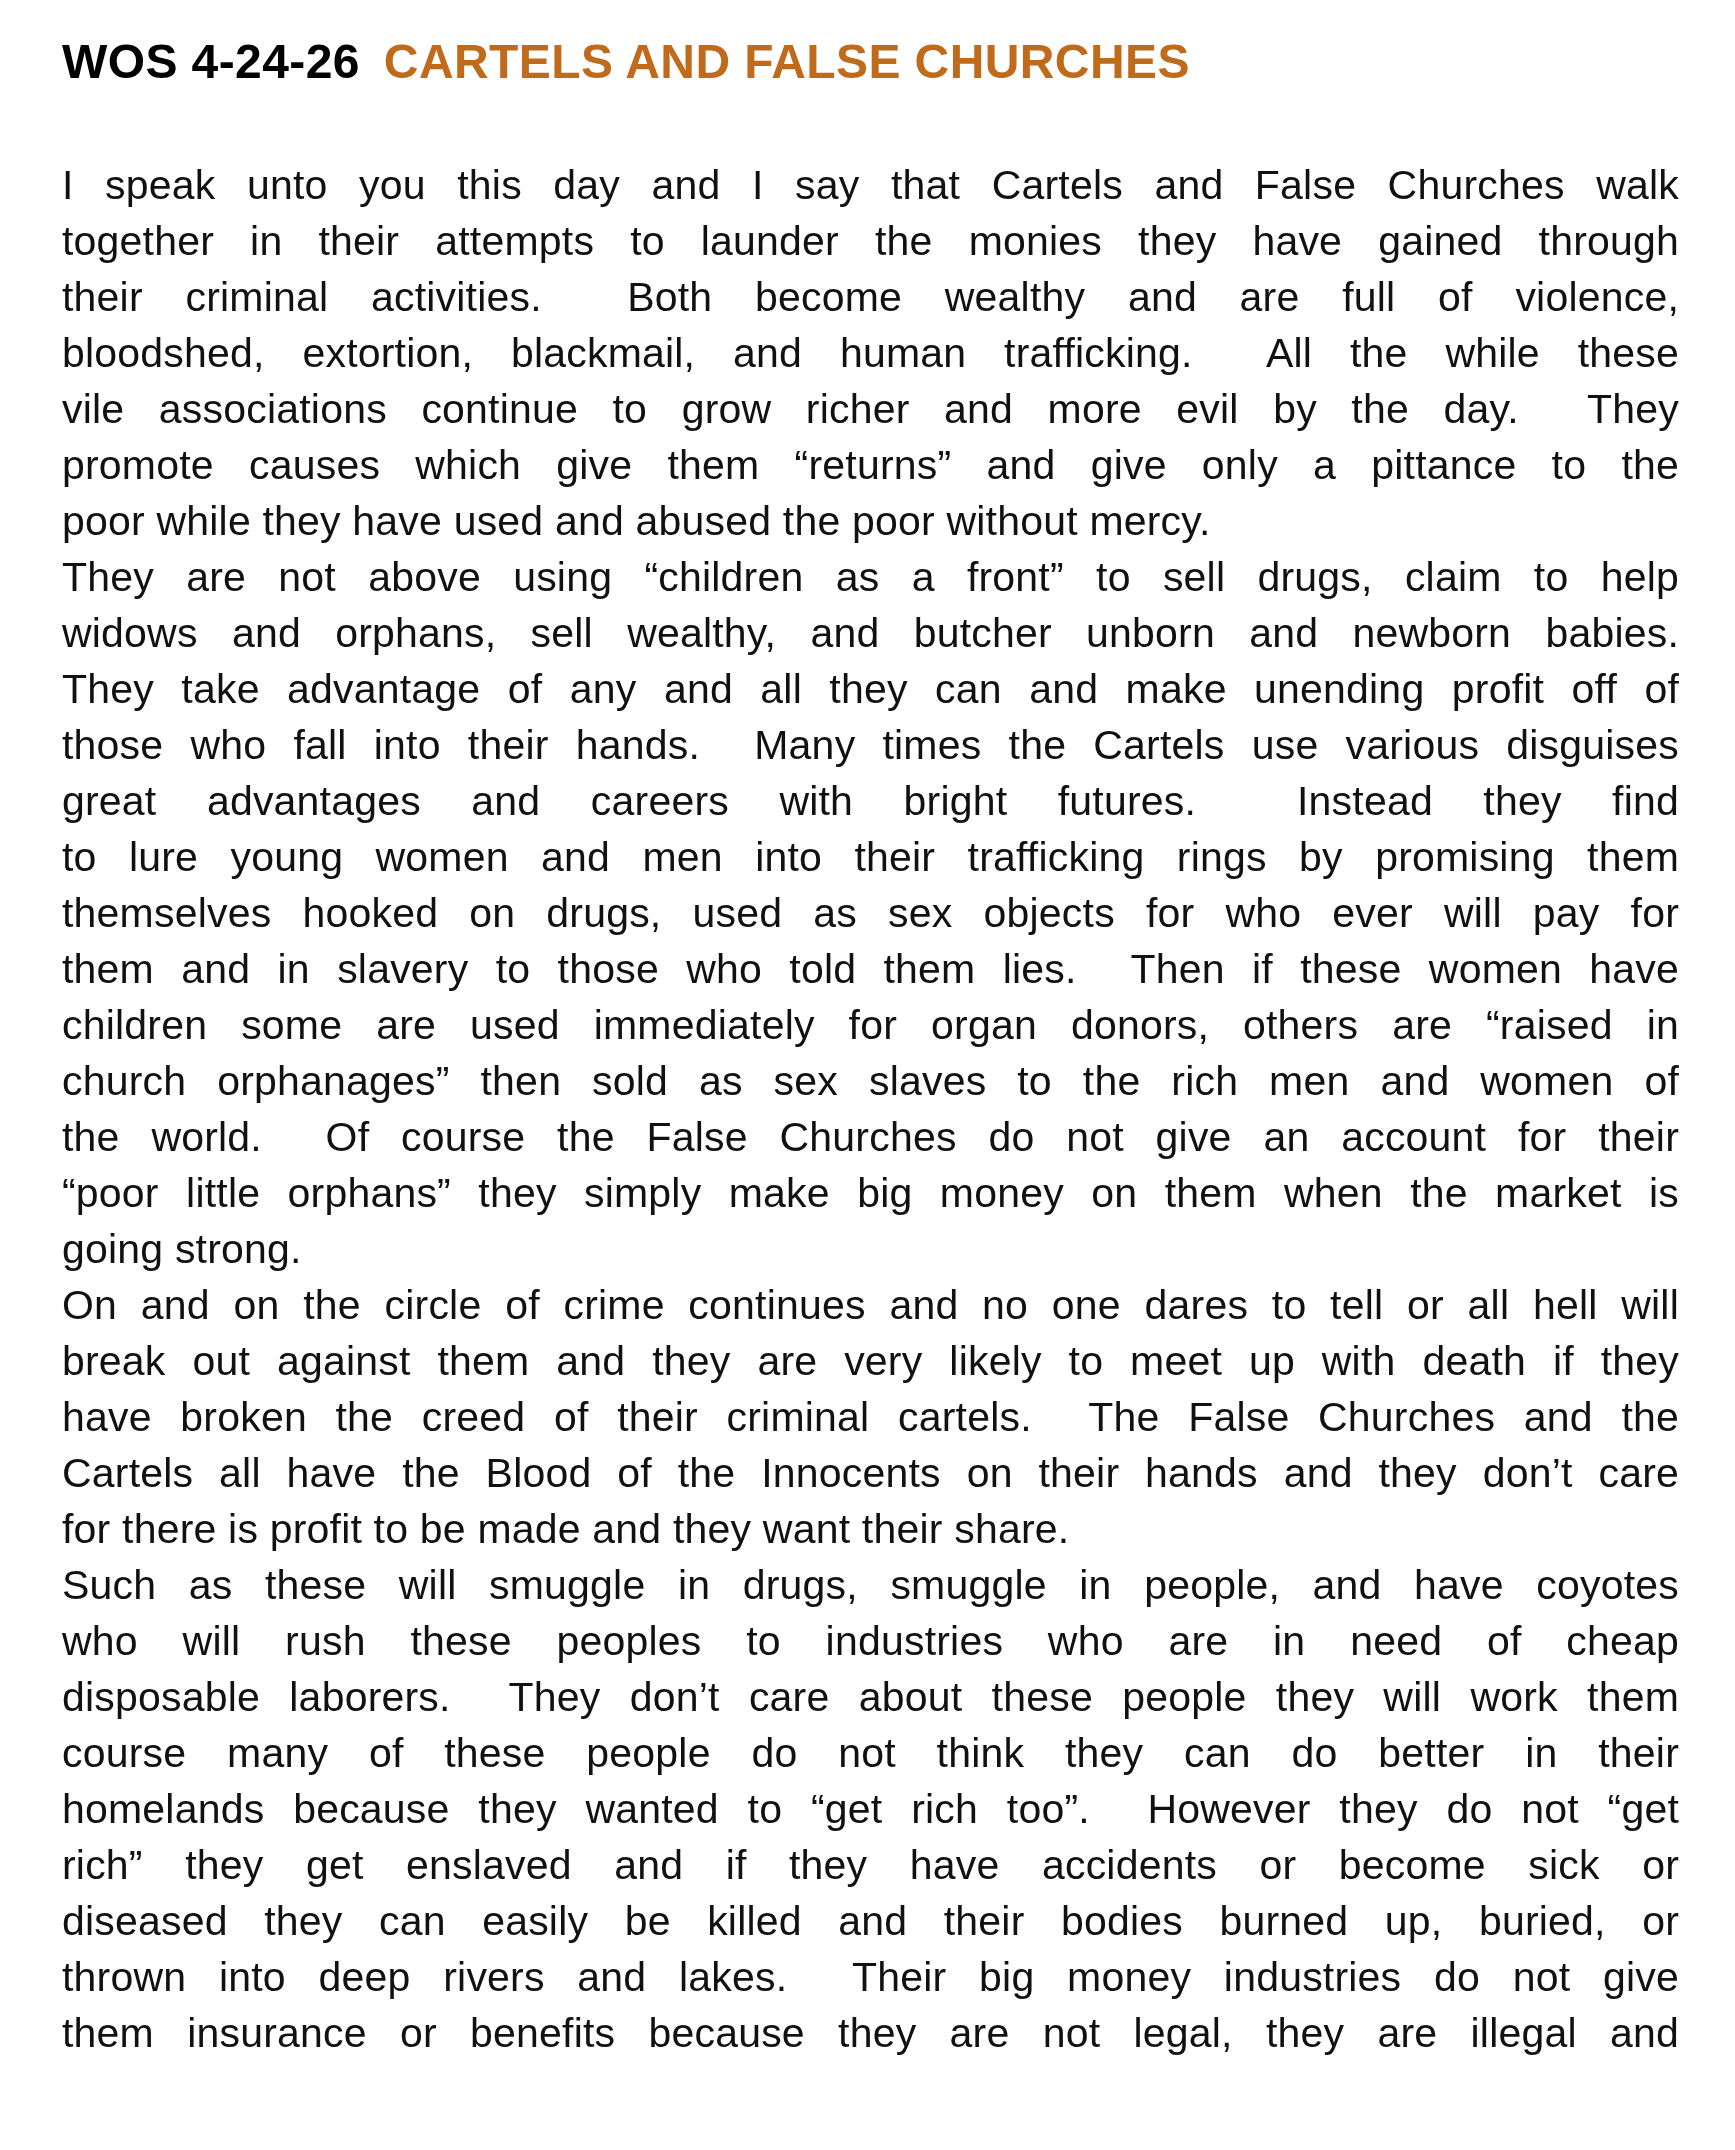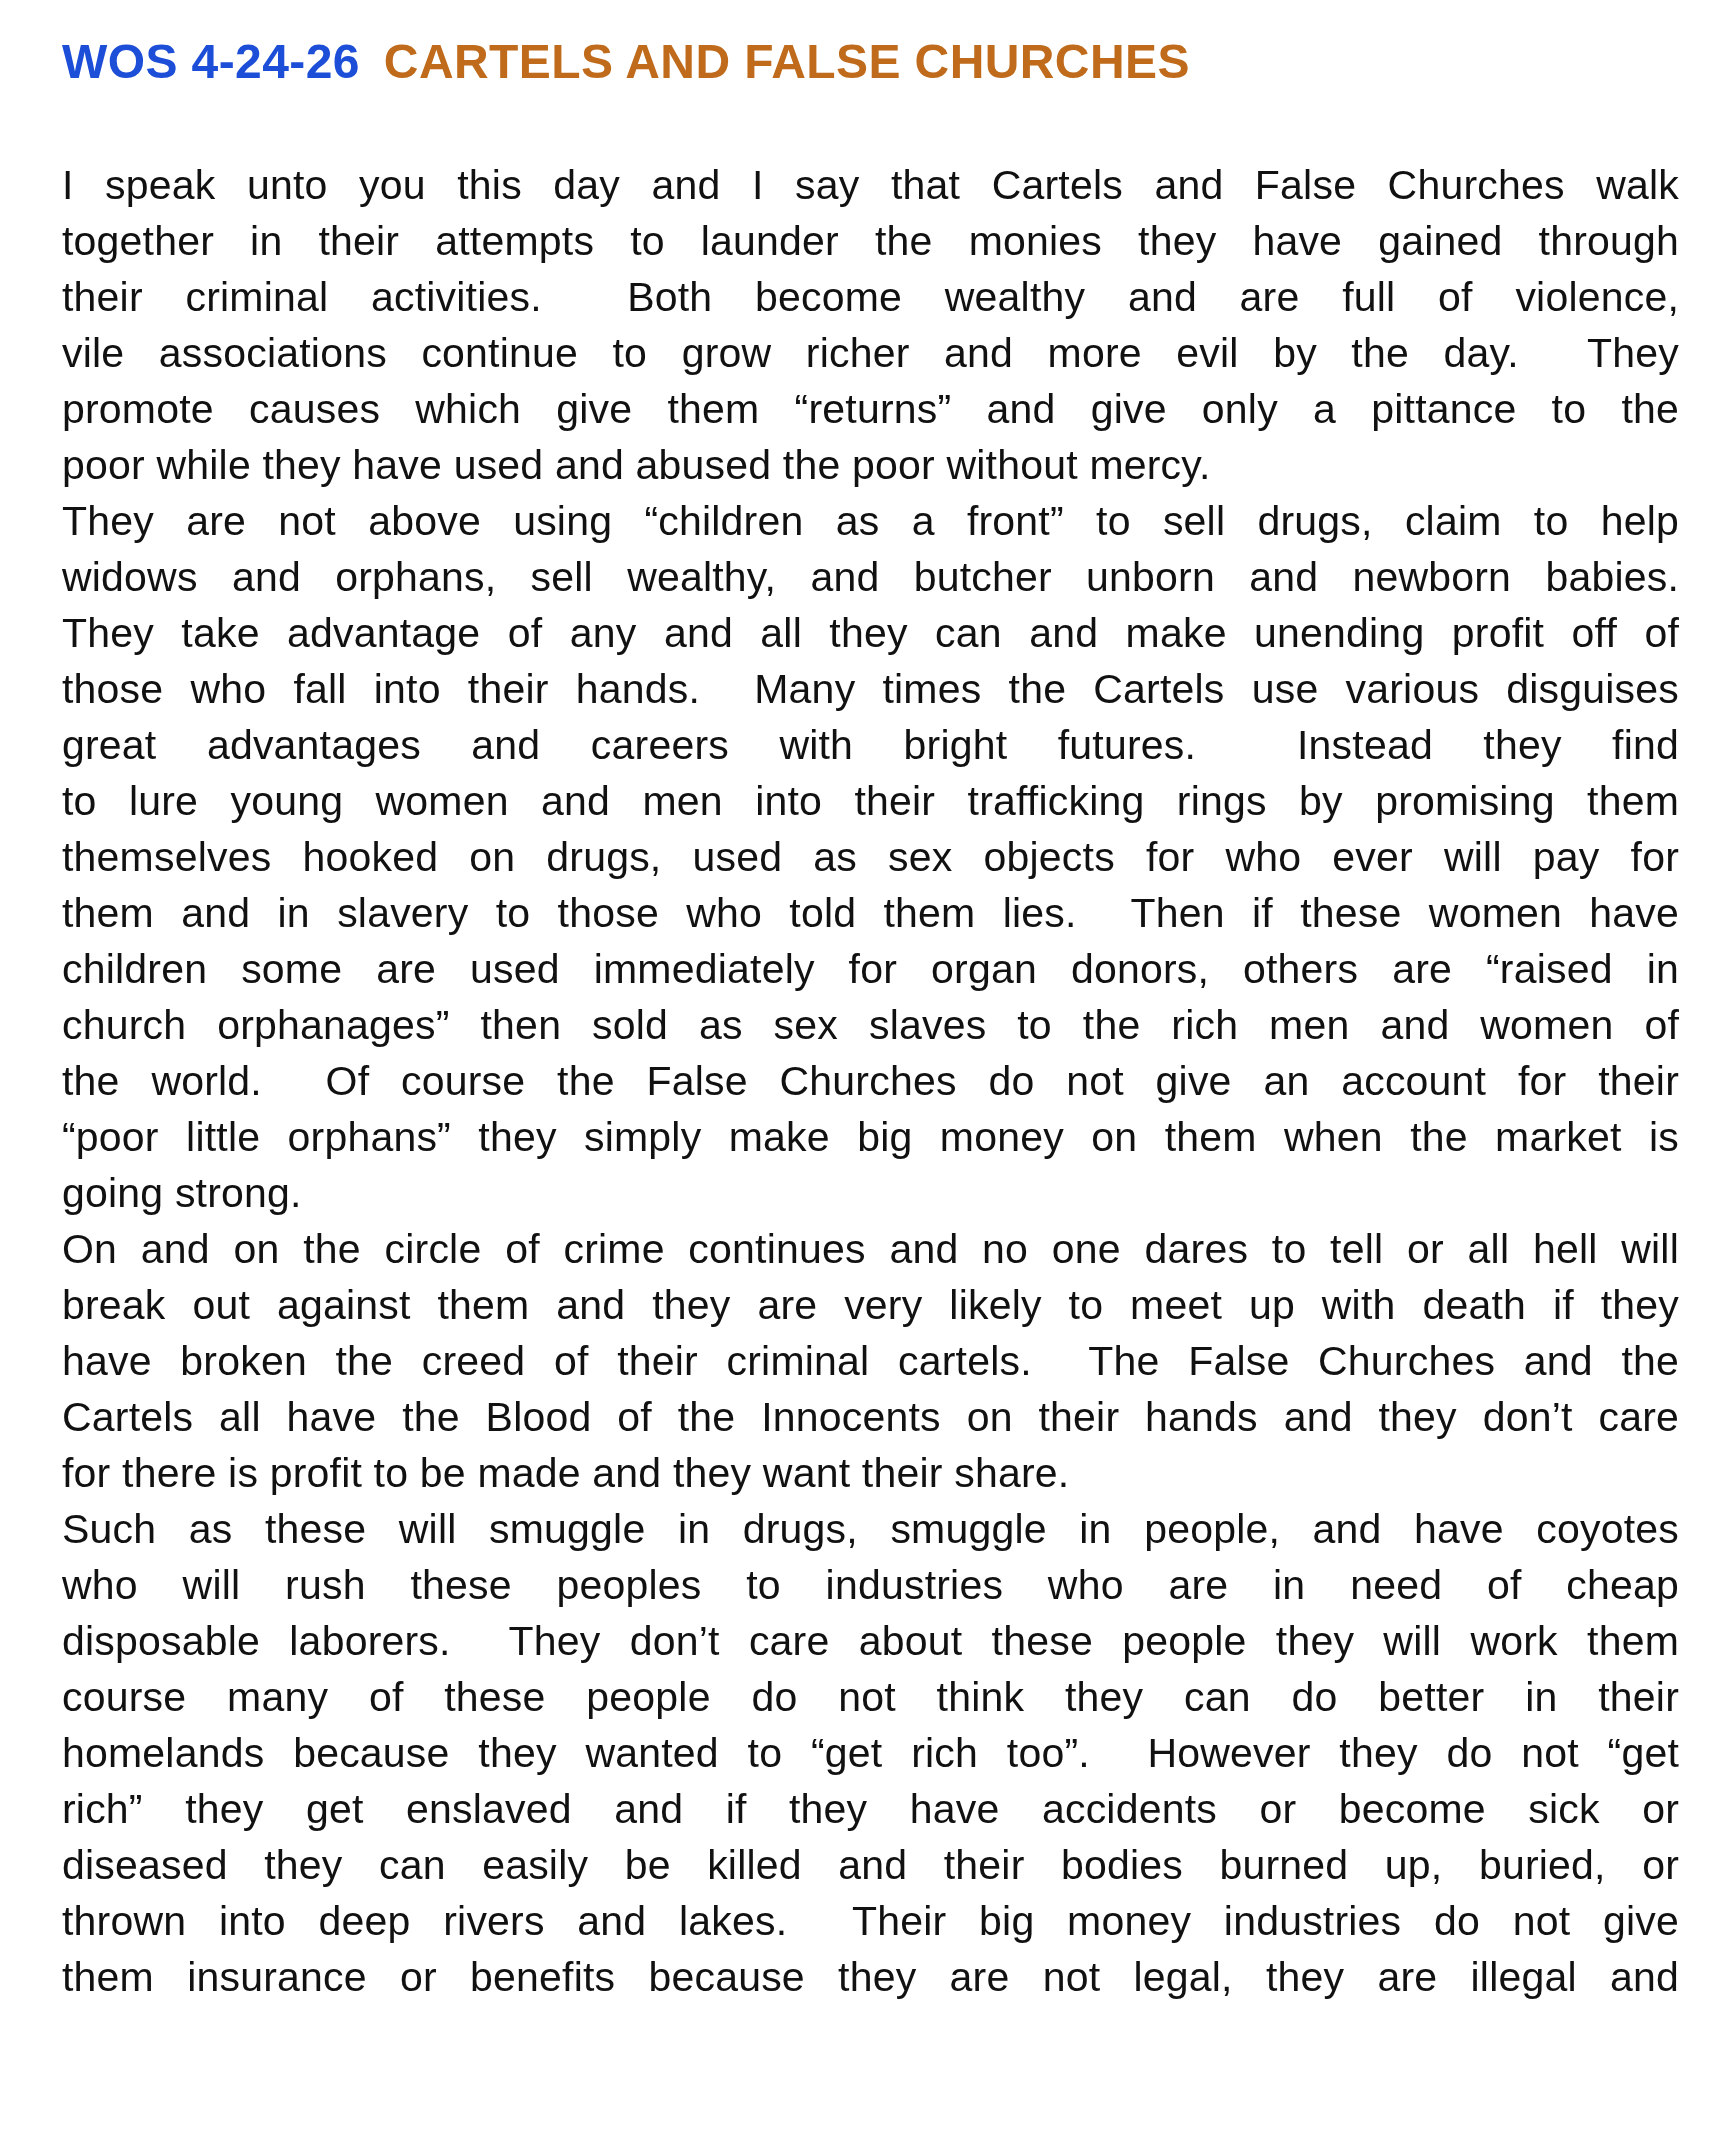--- a/index.html
+++ b/index.html
@@ -42,25 +42,26 @@
     text-align-last: justify;
   }
   .line.pend {
     text-align-last: left;
   }
 </style>
 </head>
 <body>
 
 <main class="page">
-  <h1 class="title"><span class="code" style="color: #1d4ed8;">WOS 4-24-26</span><span class="subject" style="color: rgb(191, 107, 27); text-align: right;">CARTELS AND FALSE CHURCHES</span></h1>
+  <h1 class="title"><span class="code" style="color: #000000;">WOS 4-24-26</span><span class="subject" style="color: rgb(191, 107, 27); text-align: right;">CARTELS AND FALSE CHURCHES</span></h1>
   <section class="bodytext" style="color: rgb(17, 17, 17);">
       <div class="line">I speak unto you this day and I say that Cartels and False Churches walk</div>
       <div class="line">together in their attempts to launder the monies they have gained through</div>
       <div class="line">their criminal activities.  Both become wealthy and are full of violence,</div>
+      <div class="line">bloodshed, extortion, blackmail, and human trafficking.  All the while these</div>
       <div class="line">vile associations continue to grow richer and more evil by the day.  They</div>
       <div class="line">promote causes which give them “returns” and give only a pittance to the</div>
       <div class="line pend">poor while they have used and abused the poor without mercy.</div>
       <div class="line">They are not above using “children as a front” to sell drugs, claim to help</div>
       <div class="line">widows and orphans, sell wealthy, and butcher unborn and newborn babies.</div>
       <div class="line">They take advantage of any and all they can and make unending profit off of</div>
       <div class="line">those who fall into their hands.  Many times the Cartels use various disguises</div>
       <div class="line">great advantages and careers with bright futures.  Instead they find</div>
       <div class="line">to lure young women and men into their trafficking rings by promising them</div>
       <div class="line">themselves hooked on drugs, used as sex objects for who ever will pay for</div>

